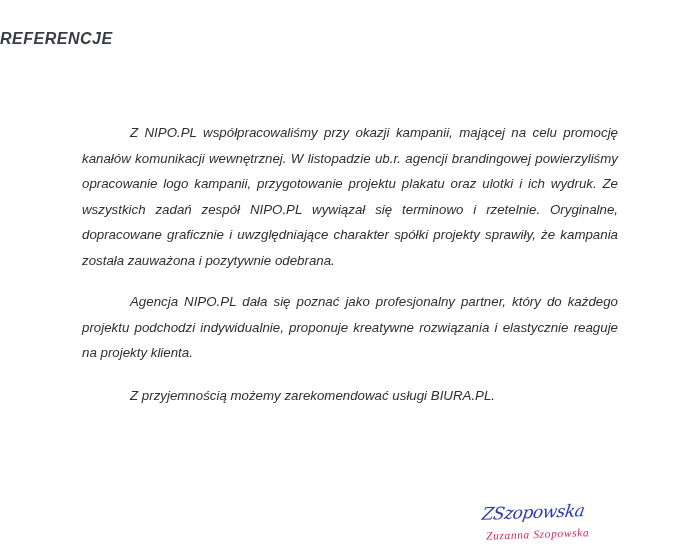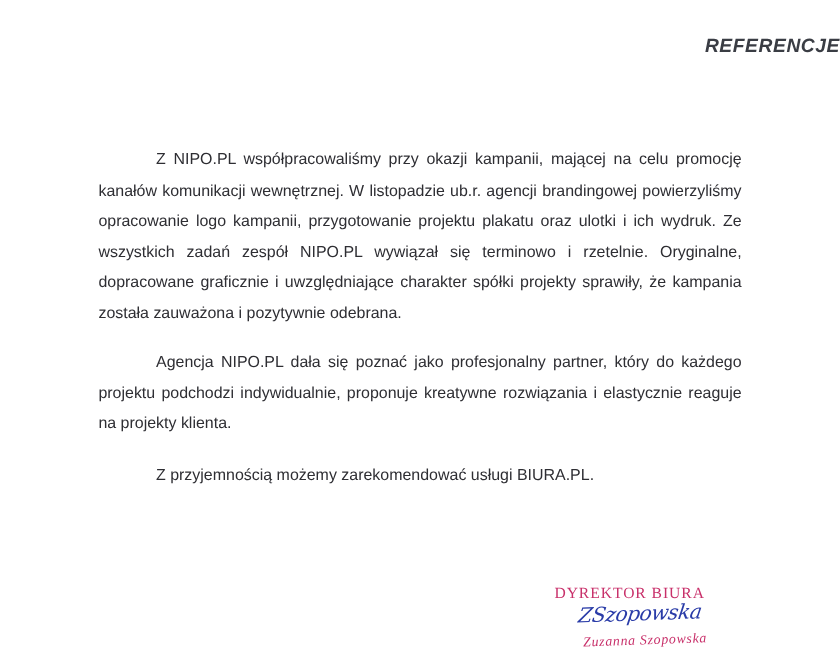--- a/index.html
+++ b/index.html
@@ -13,32 +13,33 @@
       position: relative;
       overflow: hidden;
       font-family: "Liberation Sans", sans-serif;
       color: #2b2b30;
     }
     .title {
       position: absolute;
       left: 0;
       top: 30px;
       width: 700px;
-      text-align: right;
+      text-align: left;
       font-size: 16px;
       font-weight: bold;
       font-style: italic;
       letter-spacing: 0.5px;
       color: #3a3d44;
     }
     .para {
       position: absolute;
       left: 82px;
       width: 536px;
       font-size: 13.3px;
+      font-style: italic;
       line-height: 25.5px;
       text-align: justify;
       text-indent: 48px;
       color: #2e2e33;
     }
     .p1 { top: 120px; }
     .p2 { top: 289px; }
     .p3 { top: 383px; }
     .sign-block {
       position: absolute;
@@ -83,17 +84,16 @@
 <body>
 
 <div>
   <div class="title">REFERENCJE</div>
 
   <p class="para p1" style="margin:0;">Z NIPO.PL współpracowaliśmy przy okazji kampanii, mającej na celu promocję kanałów komunikacji wewnętrznej. W listopadzie ub.r. agencji brandingowej powierzyliśmy opracowanie logo kampanii, przygotowanie projektu plakatu oraz ulotki i ich wydruk. Ze wszystkich zadań zespół NIPO.PL wywiązał się terminowo i rzetelnie. Oryginalne, dopracowane graficznie i uwzględniające charakter spółki projekty sprawiły, że kampania została zauważona i pozytywnie odebrana.</p>
   <p class="para p2" style="margin:0;">Agencja NIPO.PL dała się poznać jako profesjonalny partner, który do każdego projektu podchodzi indywidualnie, proponuje kreatywne rozwiązania i elastycznie reaguje na projekty klienta.</p>
   <p class="para p3" style="margin:0;">Z przyjemnością możemy zarekomendować usługi BIURA.PL.</p>
 
   <div class="sign-block">
-    <div class="sign-title">DYREKTOR BIURA</div>
     <div class="signature">ZSzopowska</div>
     <div class="sign-name">Zuzanna Szopowska</div>
   </div>
 </div>
 
 </body></html>

